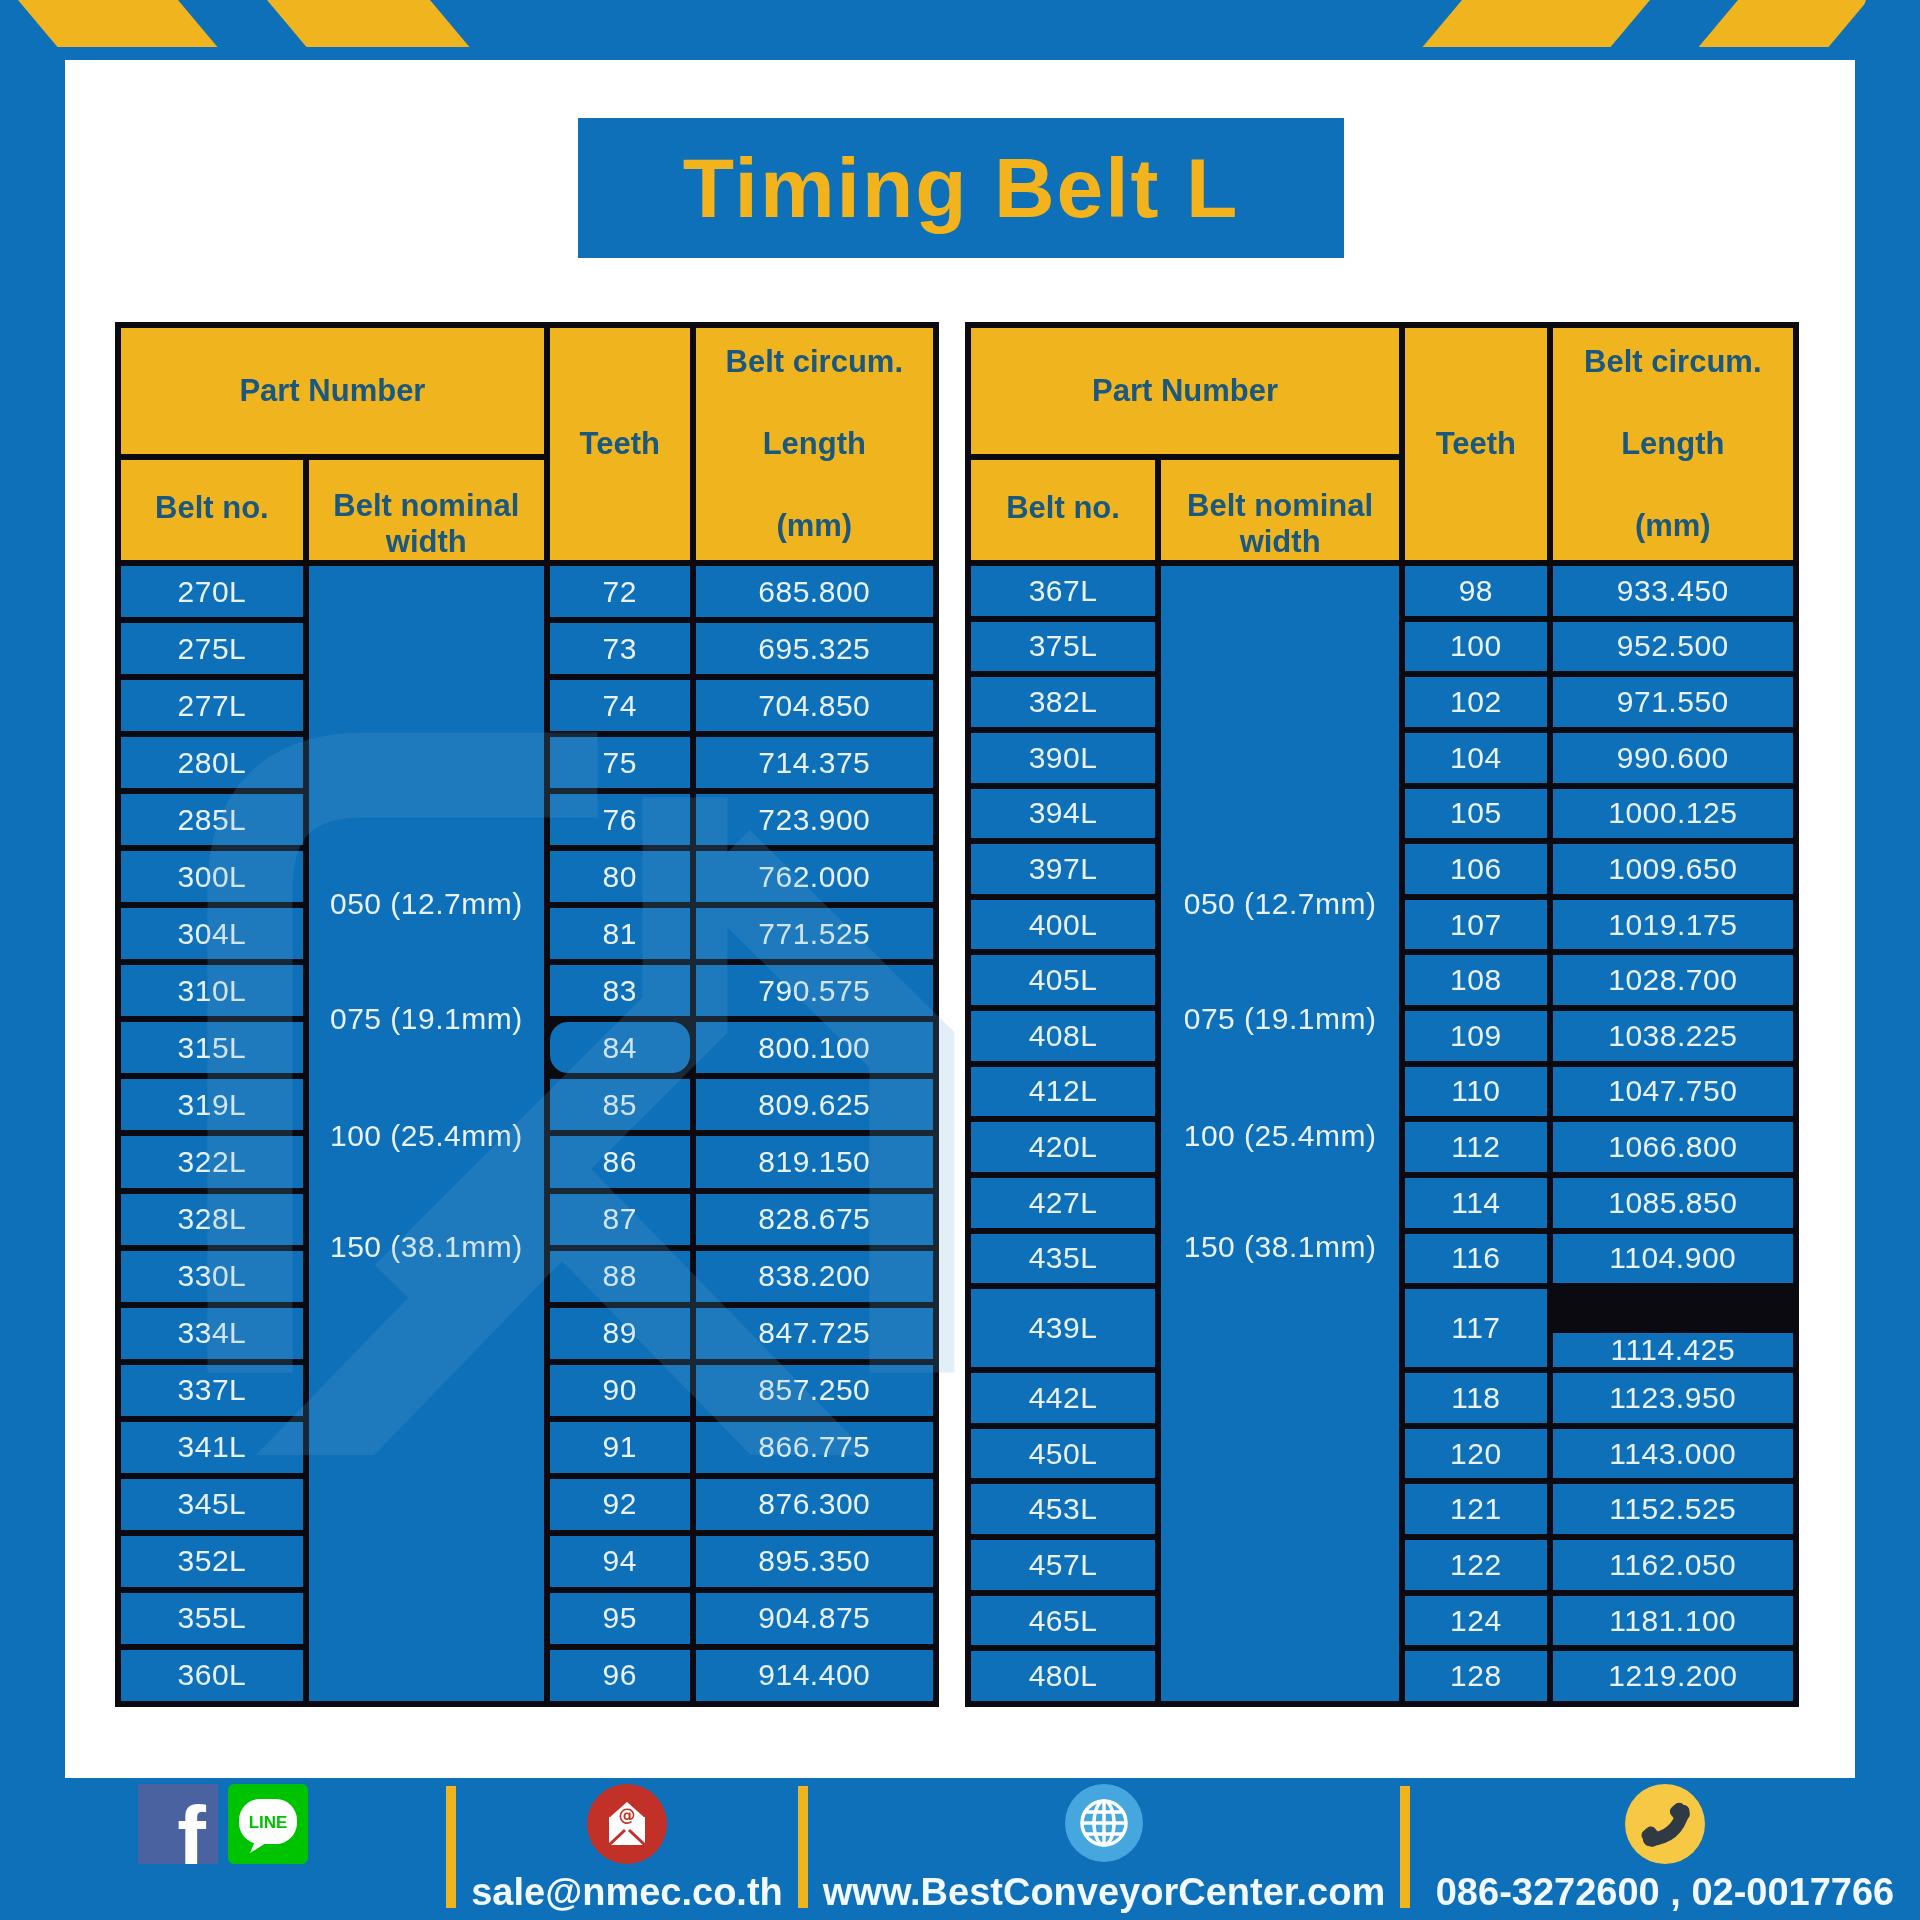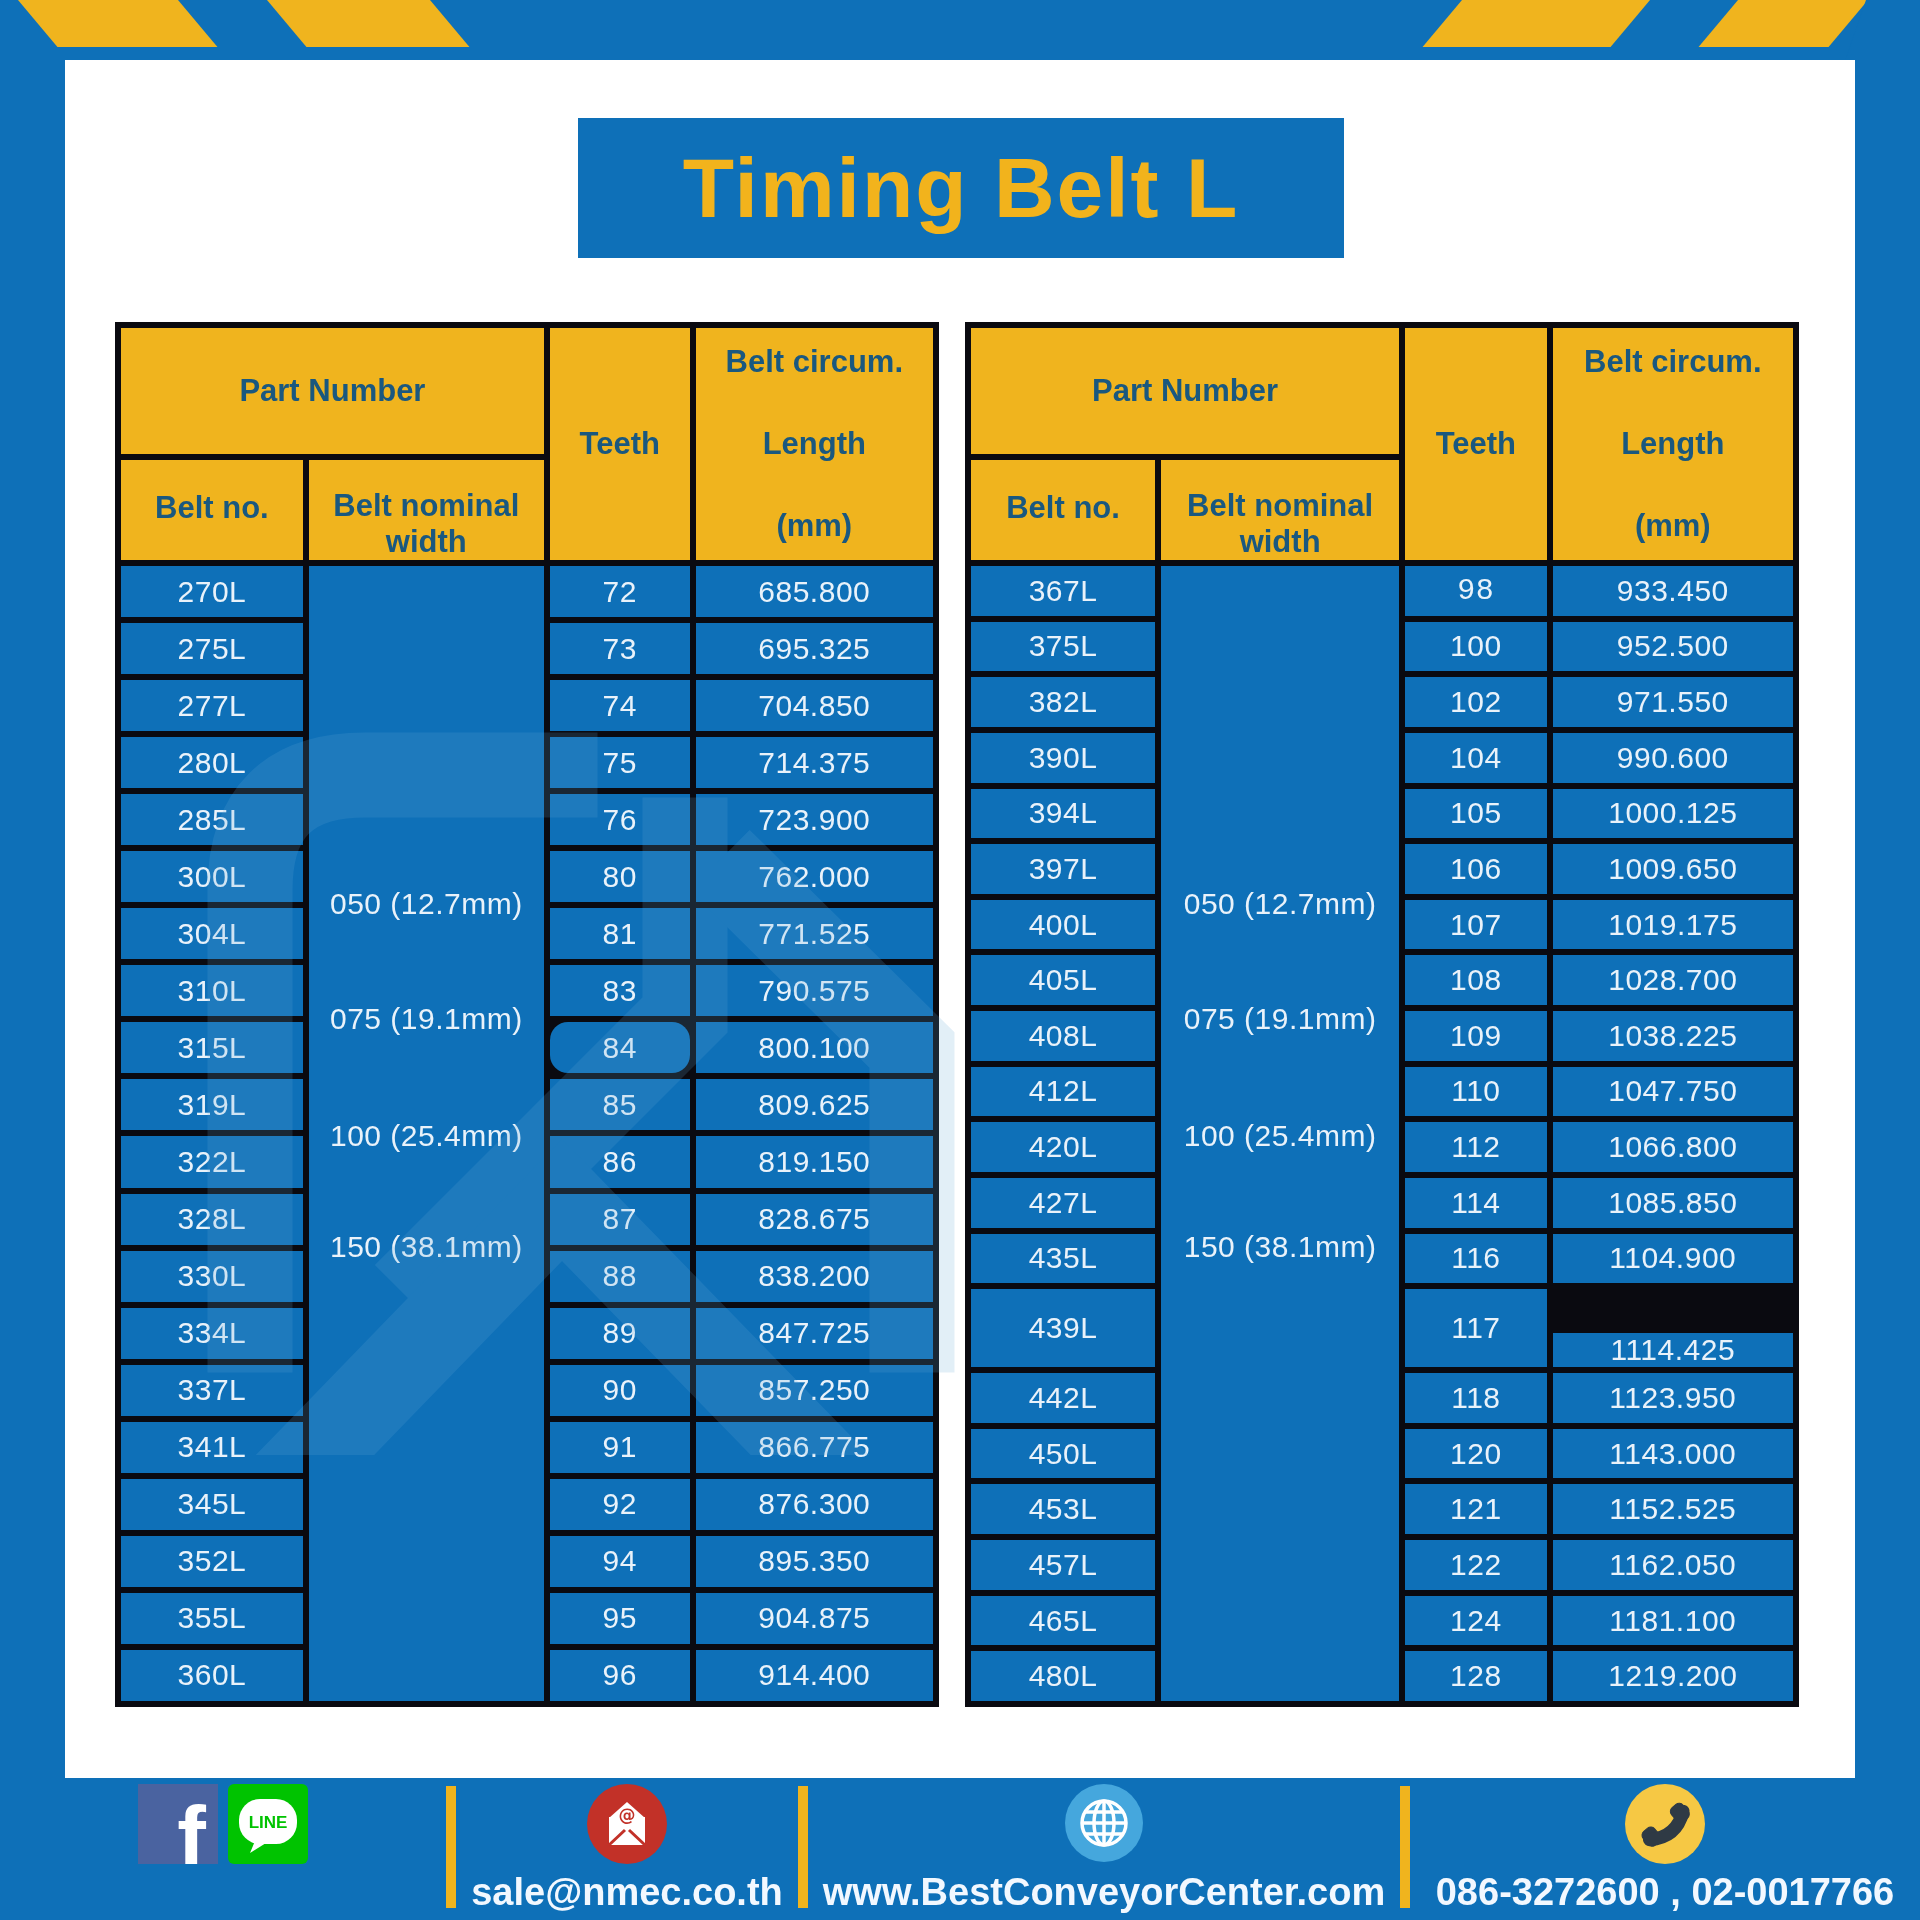--- a/index.html
+++ b/index.html
@@ -164,21 +164,21 @@
         <span class="hl">Belt nominal</span>
         <span class="hl">width</span>
       </div>
       <div class="widthcell" style="grid-area: 3 / 2 / 23;">
         <div class="width-label" style="top: 29.8%;">050 (12.7mm)</div>
         <div class="width-label" style="top: 39.9%;">075 (19.1mm)</div>
         <div class="width-label" style="top: 50.2%;">100 (25.4mm)</div>
         <div class="width-label" style="top: 60%;">150 (38.1mm)</div>
       </div>
       <div class="dcell" style="grid-area: 3 / 1;">367L</div>
-      <div class="dcell" style="grid-area: 3 / 3; font-family: Liberation Mono, monospace;">98</div>
+      <div class="dcell" style="grid-area: 3 / 3;">98</div>
       <div class="dcell" style="grid-area: 3 / 4;">933.450</div>
       <div class="dcell" style="grid-area: 4 / 1;">375L</div>
       <div class="dcell" style="grid-area: 4 / 3;">100</div>
       <div class="dcell" style="grid-area: 4 / 4;">952.500</div>
       <div class="dcell" style="grid-area: 5 / 1;">382L</div>
       <div class="dcell" style="grid-area: 5 / 3;">102</div>
       <div class="dcell" style="grid-area: 5 / 4;">971.550</div>
       <div class="dcell" style="grid-area: 6 / 1;">390L</div>
       <div class="dcell" style="grid-area: 6 / 3;">104</div>
       <div class="dcell" style="grid-area: 6 / 4;">990.600</div>

